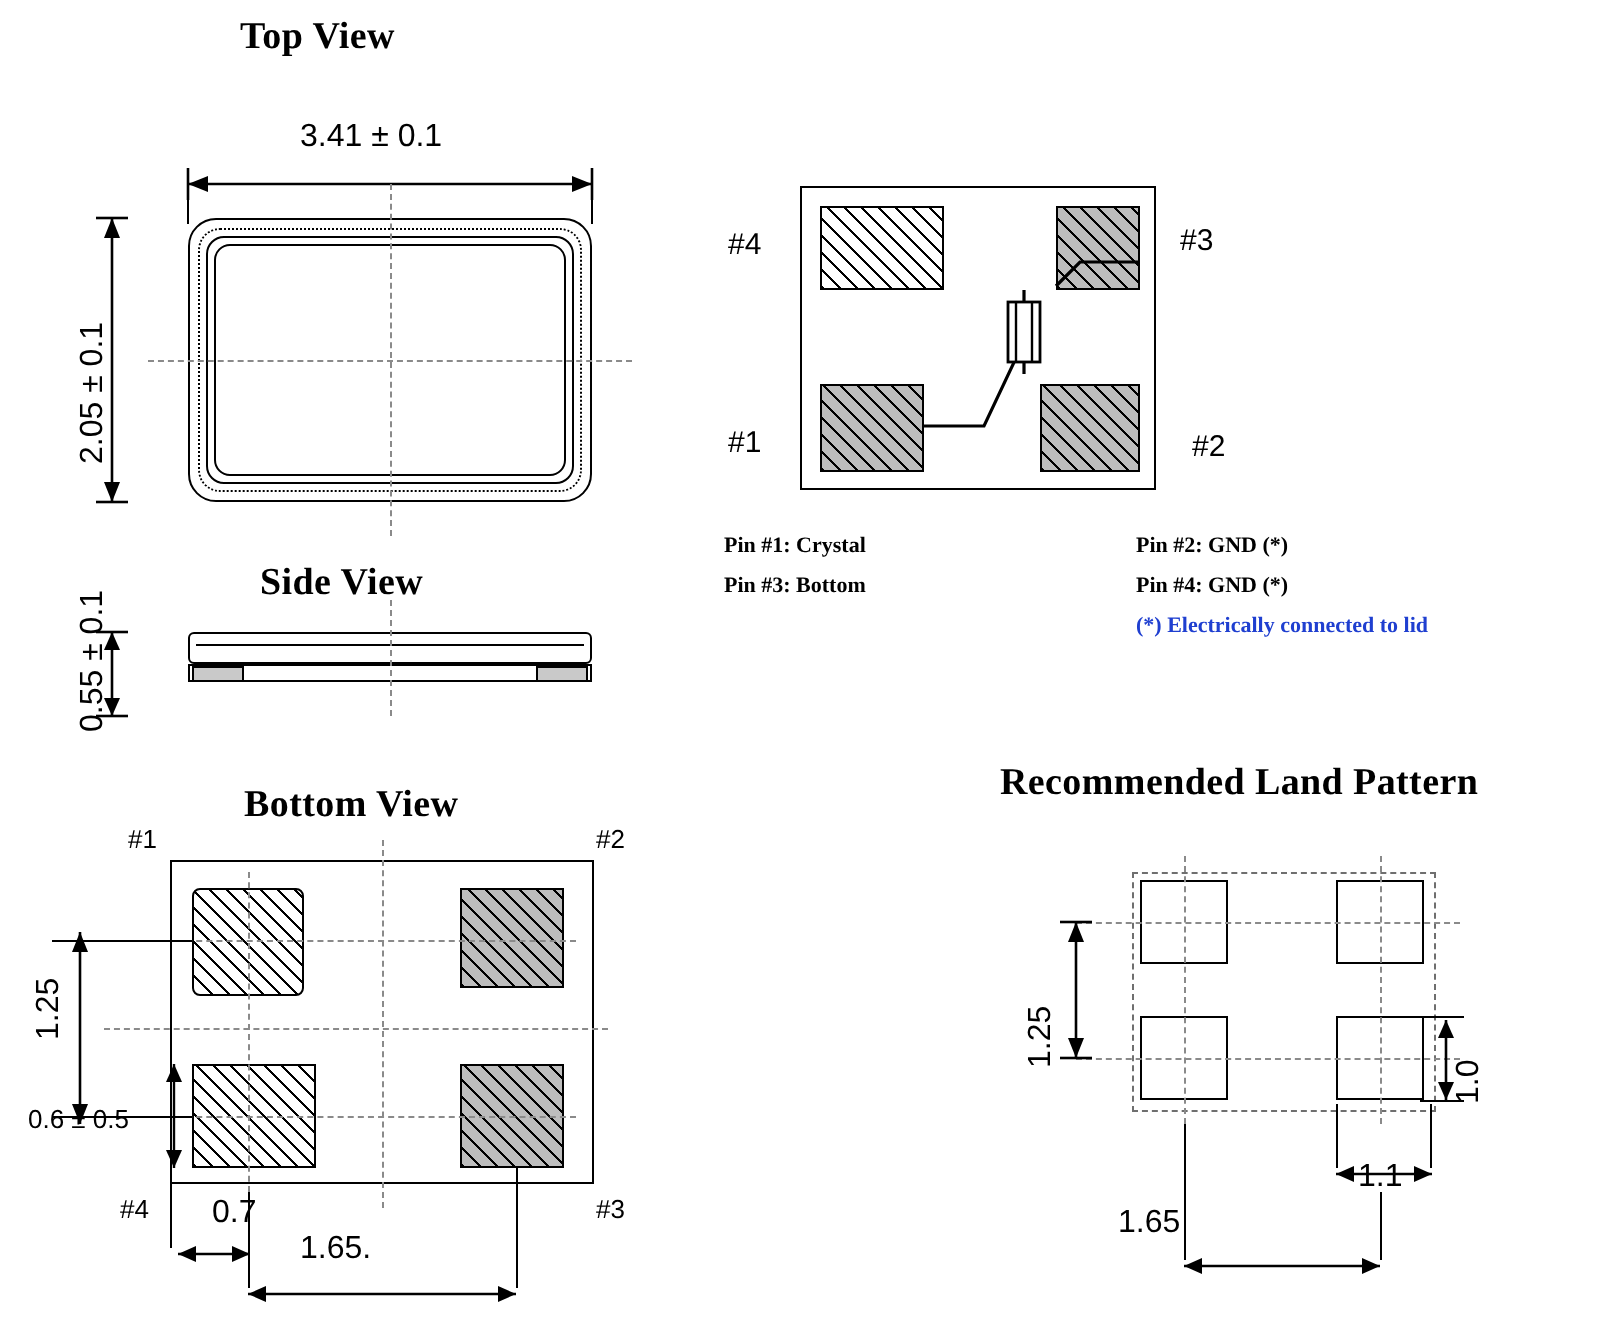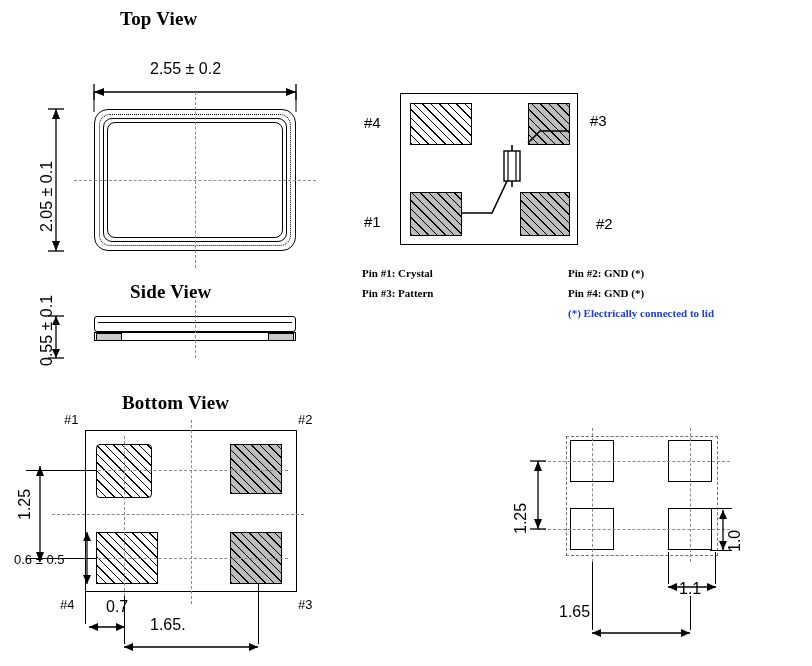--- a/index.html
+++ b/index.html
@@ -73,21 +73,21 @@
 
   svg{display:block;overflow:visible;}
 </style>
 </head>
 <body>
 
 <div class="stage">
 
   <div class="abs title" style="left:120px;top:8px;">Top View</div>
 
-  <div class="abs dim" style="left:150px;top:60px;">2.55 ± 0.2</div>
+  <div class="abs dim" style="left:150px;top:60px;">3.41 ± 0.1</div>
 
   <svg class="abs" style="left:90px;top:84px;" width="220" height="16">
     <line x1="4" y1="8" x2="206" y2="8" stroke="#000" stroke-width="1.3"></line>
     <polygon points="4,8 14,4 14,12" fill="#000"></polygon>
     <polygon points="206,8 196,4 196,12" fill="#000"></polygon>
     <line x1="4" y1="0" x2="4" y2="16" stroke="#000" stroke-width="1.3"></line>
     <line x1="206" y1="0" x2="206" y2="16" stroke="#000" stroke-width="1.3"></line>
   </svg>
 
   <svg class="abs" style="left:90px;top:84px;" width="220" height="28">
@@ -154,21 +154,21 @@
     <line x1="112" y1="88" x2="112" y2="94" stroke="#000" stroke-width="1.6"></line>
     <line x1="120" y1="86" x2="128" y2="50" stroke="#000" stroke-width="0"></line>
   </svg>
 
   <div class="abs pinlbl" style="left:364px;top:114px;">#4</div>
   <div class="abs pinlbl" style="left:590px;top:112px;">#3</div>
   <div class="abs pinlbl" style="left:364px;top:213px;">#1</div>
   <div class="abs pinlbl" style="left:596px;top:215px;">#2</div>
 
   <div class="abs notes" style="left:362px;top:267px;">Pin #1: Crystal</div>
-  <div class="abs notes" style="left:362px;top:287px;">Pin #3: Pattern</div>
+  <div class="abs notes" style="left:362px;top:287px;">Pin #3: Bottom</div>
   <div class="abs notes" style="left:568px;top:267px;">Pin #2: GND (*)</div>
   <div class="abs notes" style="left:568px;top:287px;">Pin #4: GND (*)</div>
   <div class="abs notes blue" style="left:568px;top:307px;">(*) Electrically connected to lid</div>
 
   <div class="abs title" style="left:122px;top:392px;">Bottom View</div>
 
   <div class="abs dim-sm" style="left:64px;top:412px;">#1</div>
   <div class="abs dim-sm" style="left:298px;top:412px;">#2</div>
   <div class="abs dim-sm" style="left:60px;top:597px;">#4</div>
   <div class="abs dim-sm" style="left:298px;top:597px;">#3</div>
@@ -213,20 +213,21 @@
 
   <div class="abs dim" style="left:150px;top:616px;">1.65.</div>
   <svg class="abs" style="left:118px;top:640px;" width="150" height="14">
     <line x1="6" y1="7" x2="140" y2="7" stroke="#000" stroke-width="1.3"></line>
     <polygon points="6,7 15,3 15,11" fill="#000"></polygon>
     <polygon points="140,7 131,3 131,11" fill="#000"></polygon>
   </svg>
   <div class="abs vline" style="left:124px;top:596px;height:48px;width:1px;"></div>
   <div class="abs vline" style="left:258px;top:584px;height:60px;width:1px;"></div>
 
+  <div class="abs title" style="left:500px;top:381px;">Recommended Land Pattern</div>
 
   <div class="abs dashedbox" style="left:566px;top:436px;width:150px;height:118px;"></div>
 
   <div class="abs rect thin" style="left:570px;top:440px;width:44px;height:42px;background:#fff;"></div>
   <div class="abs rect thin" style="left:668px;top:440px;width:44px;height:42px;background:#fff;"></div>
   <div class="abs rect thin" style="left:570px;top:508px;width:44px;height:42px;background:#fff;"></div>
   <div class="abs rect thin" style="left:668px;top:508px;width:44px;height:42px;background:#fff;"></div>
 
   <div class="abs dashline-v" style="left:592px;top:428px;height:134px;"></div>
   <div class="abs dashline-v" style="left:690px;top:428px;height:134px;"></div>

